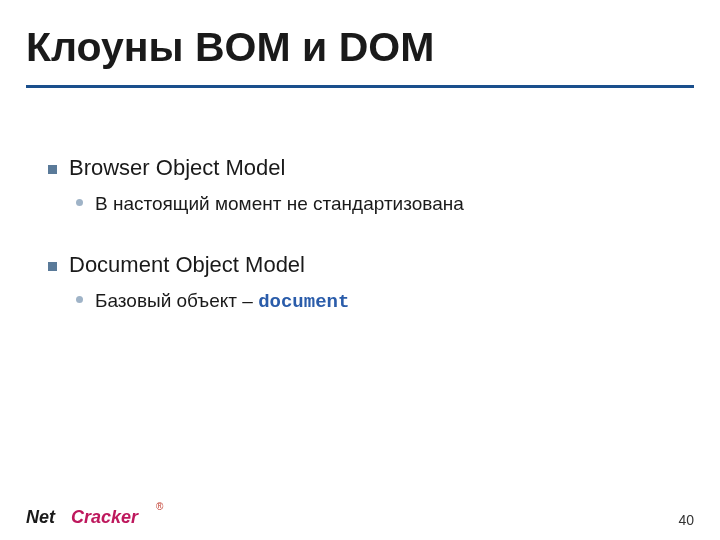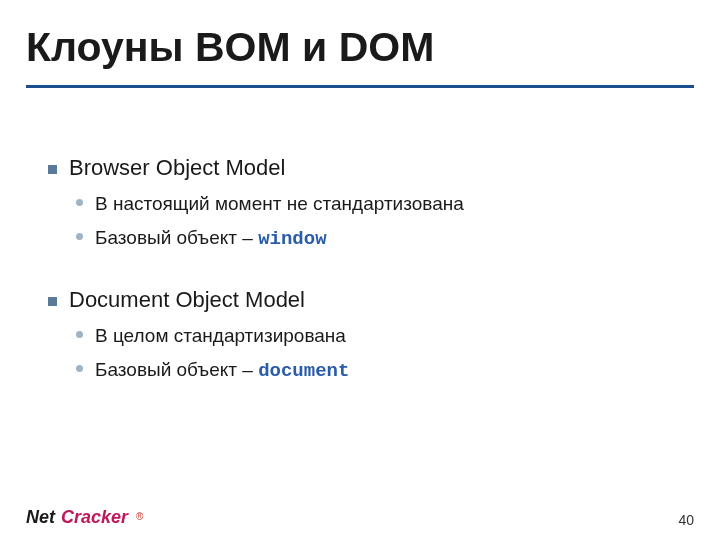--- a/index.html
+++ b/index.html
@@ -77,22 +77,22 @@
       position: absolute;
       bottom: 12px;
       left: 26px;
       right: 26px;
       display: flex;
       justify-content: space-between;
       align-items: flex-end;
     }
     .logo {
       display: flex;
-      align-items: flex-end;
-      gap: 6px;
+      align-items: flex-start;
+      gap: 16px;
     }
     .logo-net {
       font-size: 18px;
       font-weight: bold;
       font-style: italic;
       color: #1a1a1a;
     }
     .logo-cracker {
       font-size: 18px;
       font-weight: bold;
@@ -123,39 +123,29 @@
   <div class="section">
     <div class="section-header">
       <span class="square-bullet"></span>
       <span class="section-title">Browser Object Model</span>
     </div>
     <div class="sub-list">
       <div class="sub-item">
         <span class="dot-bullet"></span>
         <span class="sub-text">В настоящий момент не стандартизована</span>
       </div>
-      <div class="sub-item">
-        <span class="dot-bullet"></span>
-        <span class="sub-text">
-          <span>Базовый объект – </span><span class="code">window</span>
-        </span>
-      </div>
     </div>
   </div>
 
   <div class="section">
     <div class="section-header">
       <span class="square-bullet"></span>
       <span class="section-title">Document Object Model</span>
     </div>
     <div class="sub-list">
-      <div class="sub-item">
-        <span class="dot-bullet"></span>
-        <span class="sub-text">В целом стандартизирована</span>
-      </div>
       <div class="sub-item">
         <span class="dot-bullet"></span>
         <span class="sub-text">
           <span>Базовый объект – </span><span class="code">document</span>
         </span>
       </div>
     </div>
   </div>
 
 </div>

